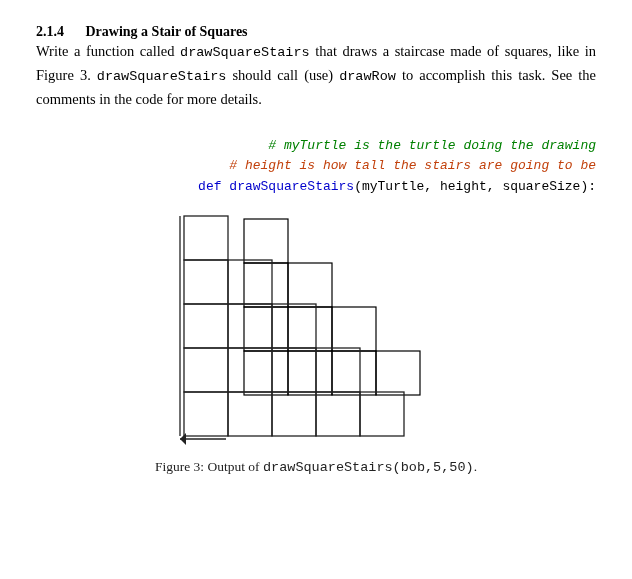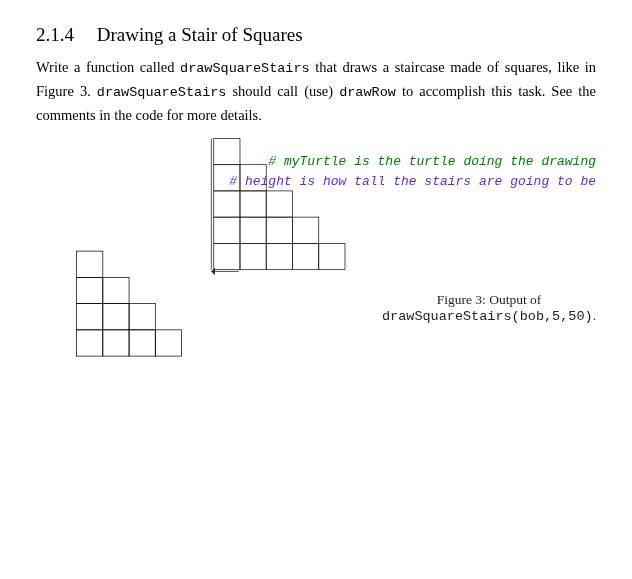--- a/index.html
+++ b/index.html
@@ -6,23 +6,22 @@
     body {
       background: #fff;
       font-family: "Times New Roman", Times, serif;
       font-size: 15px;
       color: #000;
       width: 632px;
       min-height: 579px;
       padding: 24px 36px 24px 36px;
     }
     .section-title {
-      font-size: 19px;
-      font-weight: normal;
-      margin-bottom: 10px;
+      font-size: 14px;
+      font-weight: bold;
     }
     .section-num {
       margin-right: 18px;
     }
     .body-text {
       font-size: 14.5px;
       line-height: 1.55;
       text-align: justify;
       margin-bottom: 26px;
     }
@@ -31,26 +30,27 @@
       font-size: 13.5px;
     }
     .code-block {
       font-family: "Courier New", Courier, monospace;
       font-size: 13px;
       margin: 8px 0 6px 0;
       line-height: 1.55;
       text-align: right;
     }
     .comment-green { color: #008000; font-style: italic; }
-    .comment-teal  { color: #6d28d9; font-style: italic; }
+    .comment-teal  { color: #c2410c; font-style: italic; }
     .keyword-blue  { color: #0000cc; }
     .func-blue     { color: #0000cc; }
 
     .figure-container {
       display: flex;
+      flex-direction: column;
       align-items: center;
       margin: 14px 0 10px 0;
     }
     .stair-svg {
       display: block;
     }
     .figure-caption {
       font-size: 13.5px;
       margin-top: 8px;
       text-align: center;
@@ -65,20 +65,23 @@
   <span>Drawing a Stair of Squares</span>
 </p>
 
 <p class="body-text">
   Write a function called <span class="code-inline">drawSquareStairs</span> that draws a staircase made of squares, like in Figure 3. <span class="code-inline">drawSquareStairs</span> should call (use) <span class="code-inline">drawRow</span> to accomplish this task. See the comments in the code for more details.
 </p>
 
 <div class="code-block">
   <div class="comment-green"><span># myTurtle is the turtle doing the drawing</span></div>
   <div class="comment-teal"><span># height is how tall the stairs are going to be</span></div>
+  <div>
+    <span class="keyword-blue">def </span><span class="func-blue">drawSquareStairs</span><span>(myTurtle, height, squareSize):</span>
+  </div>
 </div>
 
 <div class="figure-container">
 
   <svg class="stair-svg" width="280" height="195" viewBox="0 0 280 195">
 
     <rect x="68" y="8" width="44" height="44" fill="none" stroke="#000" stroke-width="1.2"></rect>
 
     <rect x="68" y="52" width="44" height="44" fill="none" stroke="#000" stroke-width="1.2"></rect>
     <rect x="112" y="52" width="44" height="44" fill="none" stroke="#000" stroke-width="1.2"></rect>

